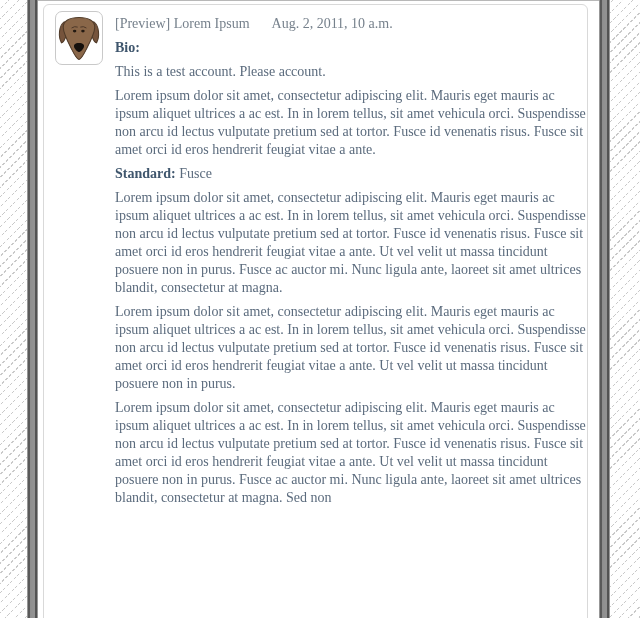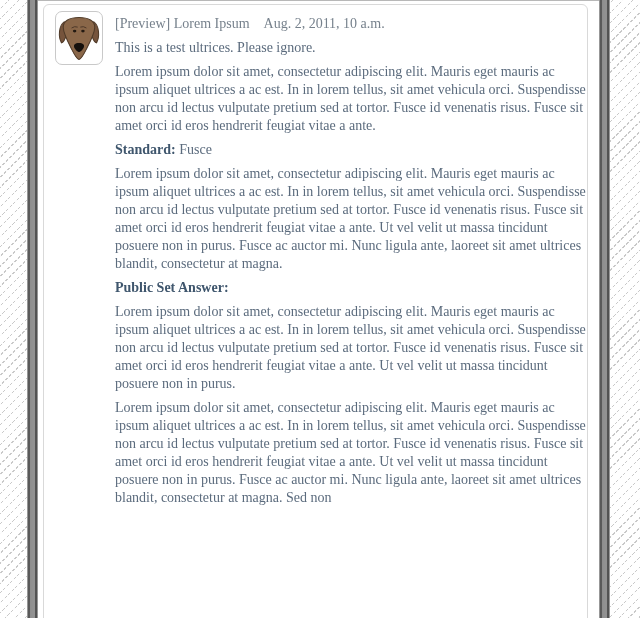--- a/index.html
+++ b/index.html
@@ -18,21 +18,21 @@
   .vbar-left{left:27px;}
   .vbar-right{left:599px;}
   .card{position:absolute;left:43px;top:4px;width:545px;height:700px;box-sizing:border-box;
     background:#fff;border:1px solid #d9d9d9;border-radius:6px;}
   .avatar-box{position:absolute;left:11px;top:6px;width:46px;height:52px;box-sizing:content-box;
     border:1px solid #c9c9c9;border-radius:7px;background:#fff;
     display:flex;align-items:center;justify-content:center;}
   .content{margin:10px 11px 0 71px;width:472px;color:#5b6b7d;font-size:14px;line-height:18px;}
   .content p{margin:0 0 6px 0;}
   .meta{color:#76818c;margin:0 0 6px 0;white-space:nowrap;}
-  .meta .date{margin-left:14px;}
+  .meta .date{margin-left:22px;}
   .sec-heading{font-weight:bold;color:#3f566d;margin:0 0 6px 0;}
   .b{font-weight:bold;color:#3f566d;}
 </style>
 </head>
 <body>
 
 <div class="white-col"></div>
 <div class="top-hairline"></div>
 <div class="vbar vbar-left"></div>
 <div class="vbar vbar-right"></div>
@@ -51,26 +51,26 @@
       <path d="M24 31 c-4.5 0 -6.5 2 -5.5 5 c1 3 4.5 5.5 5.5 5.5 c1 0 4.5 -2.5 5.5 -5.5 c1 -3 -1 -5 -5.5 -5 Z" fill="#15100c"></path>
     </svg>
   </div>
 
   <div class="content">
 
     <p class="meta">
       <span>[Preview] Lorem Ipsum</span><span class="date">Aug. 2, 2011, 10 a.m.</span>
     </p>
 
-    <p>This is a test ultrices. Please ignore.</p>
+    <p class="sec-heading">Bio:</p>
+    <p>This is a test account. Please account.</p>
     <p>Lorem ipsum dolor sit amet, consectetur adipiscing elit. Mauris eget mauris ac ipsum aliquet ultrices a ac est. In in lorem tellus, sit amet vehicula orci. Suspendisse non arcu id lectus vulputate pretium sed at tortor. Fusce id venenatis risus. Fusce sit amet orci id eros hendrerit feugiat vitae a ante.</p>
 
     <p><span class="b">Standard:</span> <span>Fusce</span></p>
 
     <p>Lorem ipsum dolor sit amet, consectetur adipiscing elit. Mauris eget mauris ac ipsum aliquet ultrices a ac est. In in lorem tellus, sit amet vehicula orci. Suspendisse non arcu id lectus vulputate pretium sed at tortor. Fusce id venenatis risus. Fusce sit amet orci id eros hendrerit feugiat vitae a ante. Ut vel velit ut massa tincidunt posuere non in purus. Fusce ac auctor mi. Nunc ligula ante, laoreet sit amet ultrices blandit, consectetur at magna.</p>
 
-    <p class="sec-heading">Public Set Answer:</p>
     <p>Lorem ipsum dolor sit amet, consectetur adipiscing elit. Mauris eget mauris ac ipsum aliquet ultrices a ac est. In in lorem tellus, sit amet vehicula orci. Suspendisse non arcu id lectus vulputate pretium sed at tortor. Fusce id venenatis risus. Fusce sit amet orci id eros hendrerit feugiat vitae a ante. Ut vel velit ut massa tincidunt posuere non in purus.</p>
 
     <p>Lorem ipsum dolor sit amet, consectetur adipiscing elit. Mauris eget mauris ac ipsum aliquet ultrices a ac est. In in lorem tellus, sit amet vehicula orci. Suspendisse non arcu id lectus vulputate pretium sed at tortor. Fusce id venenatis risus. Fusce sit amet orci id eros hendrerit feugiat vitae a ante. Ut vel velit ut massa tincidunt posuere non in purus. Fusce ac auctor mi. Nunc ligula ante, laoreet sit amet ultrices blandit, consectetur at magna. Sed non</p>
 
   </div>
 </div>
 
 </body></html>

